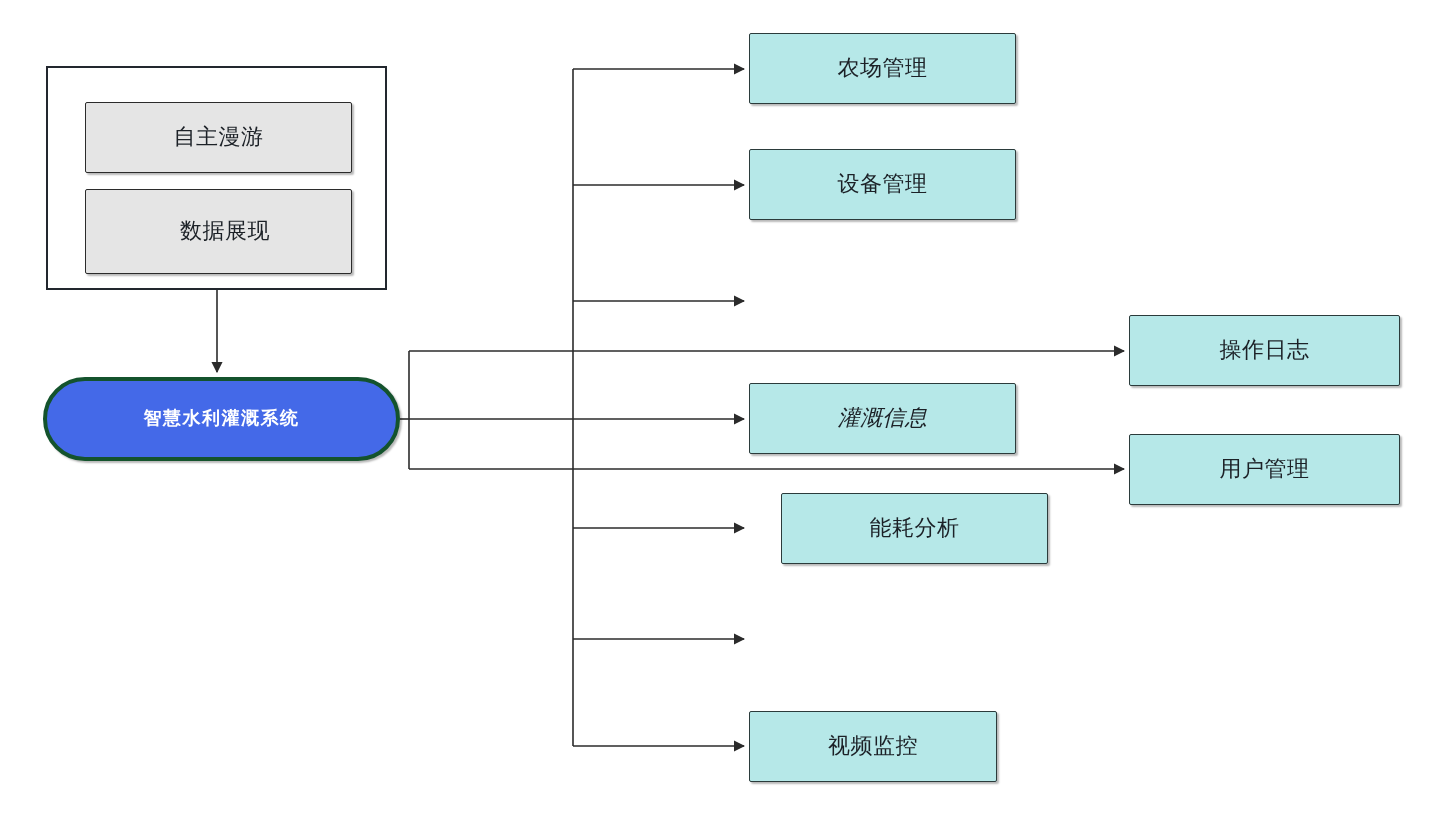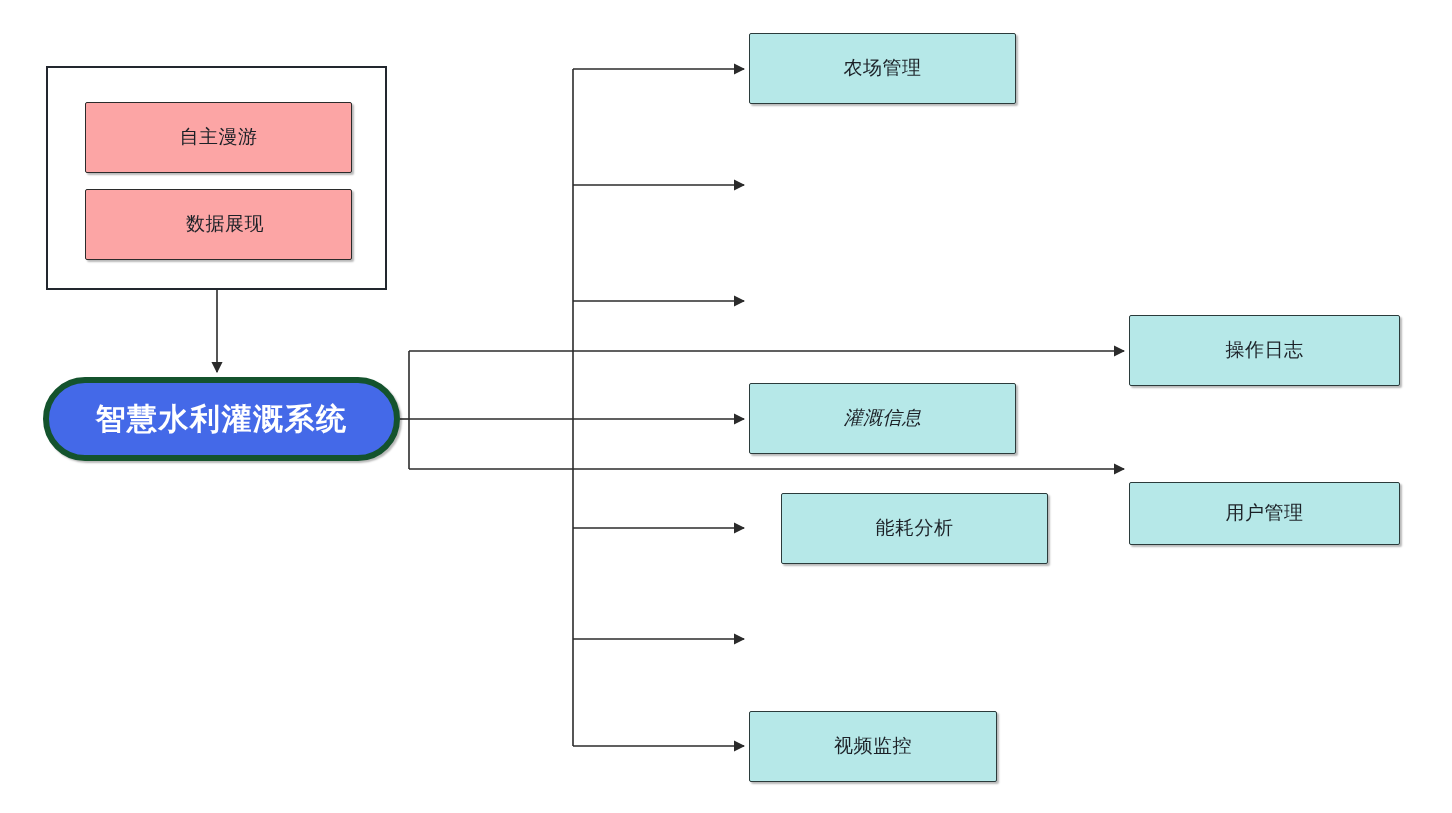--- a/index.html
+++ b/index.html
@@ -26,47 +26,47 @@
     pointer-events: none;
   }
   .node {
     position: absolute;
     box-sizing: border-box;
     display: flex;
     align-items: center;
     justify-content: center;
     text-align: center;
     color: #1c2127;
-    font-size: 19px;
+    font-size: 22px;
     line-height: 1.2;
     letter-spacing: 0.5px;
     box-shadow: 2px 2px 2px rgba(0,0,0,0.28);
   }
   .group-box {
     position: absolute;
     box-sizing: border-box;
     background: #ffffff;
     border: 2px solid #22272e;
   }
   .orange-node {
-    background: #fca5a5;
+    background: #e5e5e5;
     border: 1px solid #2b2b2b;
     border-radius: 2px;
   }
   .teal-node {
     background: #b6e8e8;
     border: 1px solid #2b3b3b;
     border-radius: 2px;
   }
   .root-node {
     background: #4469e8;
-    border: 6px solid #14532d;
+    border: 4px solid #14532d;
     border-radius: 44px;
     color: #ffffff;
-    font-size: 30px;
+    font-size: 18px;
     font-weight: bold;
     letter-spacing: 1.5px;
   }
 </style>
 </head>
 <body>
 
 <div id="canvas">
 
   <svg id="wires" viewBox="0 0 1452 813" xmlns="http://www.w3.org/2000/svg">
@@ -100,48 +100,51 @@
       <path d="M 573 746 L 744 746" marker-end="url(#arrow)"></path>
     </g>
   </svg>
 
   <div class="group-box" style="left:46px; top:66px; width:341px; height:224px;"></div>
 
   <div class="node orange-node" style="left:85px; top:102px; width:267px; height:71px;">
     <span>自主漫游</span>
   </div>
 
-  <div class="node orange-node" style="left:85px; top:189px; width:267px; height:71px;padding-left:13px;">
+  <div class="node orange-node" style="left:85px; top:189px; width:267px; height:85px;padding-left:13px;">
     <span>数据展现</span>
   </div>
 
   <div class="node root-node" style="left:43px; top:377px; width:357px; height:84px;">
     <span>智慧水利灌溉系统</span>
   </div>
 
   <div class="node teal-node" style="left:749px; top:33px; width:267px; height:71px;">
     <span>农场管理</span>
   </div>
 
+  <div class="node teal-node" style="left:749px; top:149px; width:267px; height:71px;">
+    <span>设备管理</span>
+  </div>
 
 
   <div class="node teal-node" style="left:749px; top:383px; width:267px; height:71px;font-style:italic;">
     <span>灌溉信息</span>
   </div>
 
   <div class="node teal-node" style="left:749px; top:493px; width:267px; height:71px;margin-left:32px;">
     <span>能耗分析</span>
   </div>
 
 
   <div class="node teal-node" style="left:749px; top:711px; width:248px; height:71px;">
     <span>视频监控</span>
   </div>
 
   <div class="node teal-node" style="left:1129px; top:315px; width:271px; height:71px;">
     <span>操作日志</span>
   </div>
 
-  <div class="node teal-node" style="left:1129px; top:434px; width:271px; height:63px;margin-top:48px;">
+  <div class="node teal-node" style="left:1129px; top:434px; width:271px; height:71px;">
     <span>用户管理</span>
   </div>
 
 </div>
 
 </body></html>

